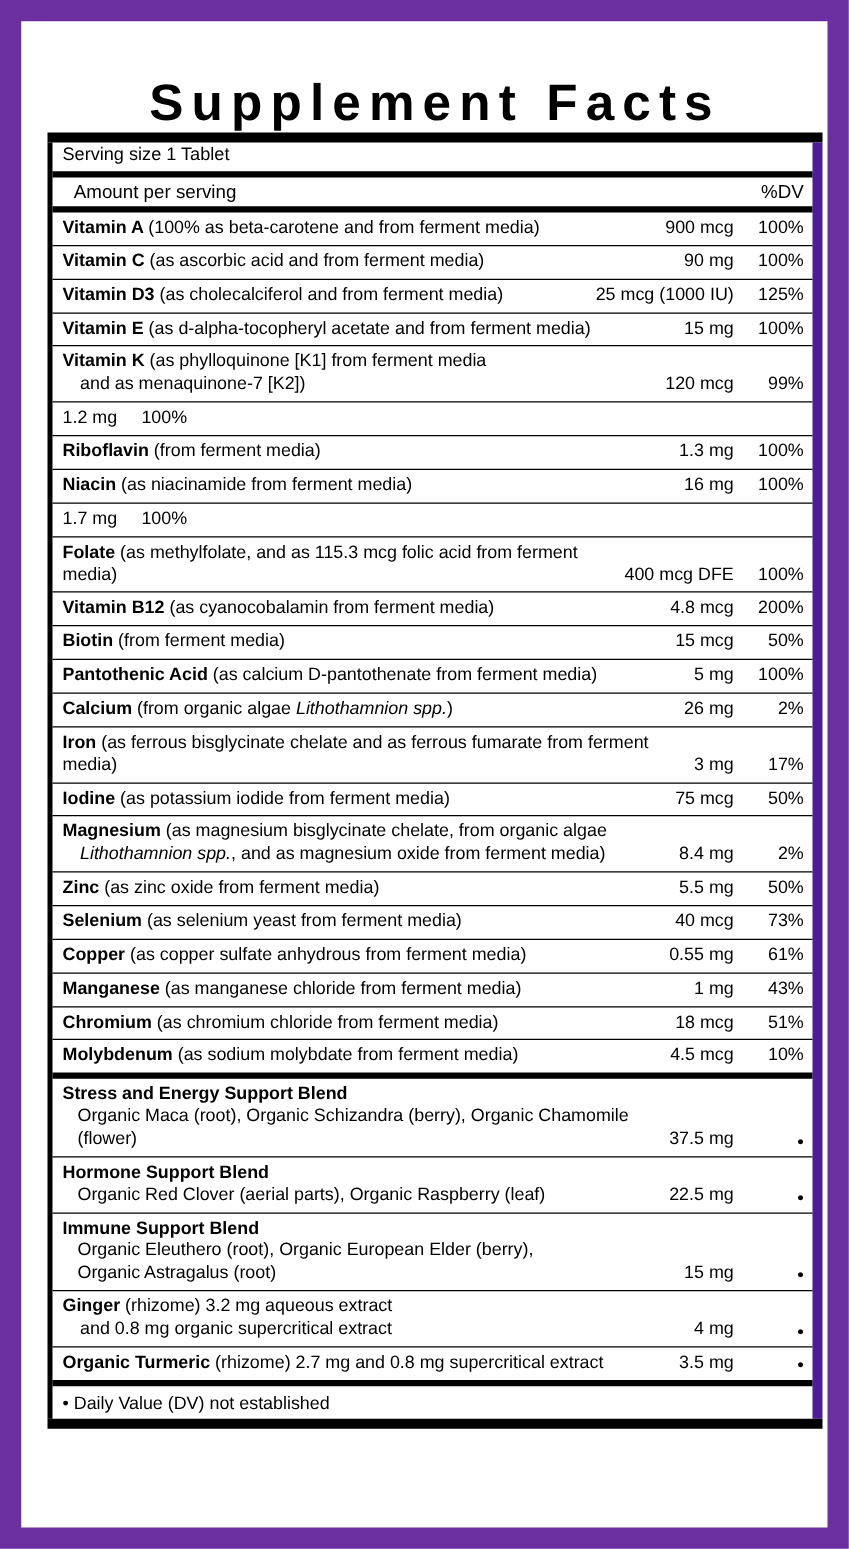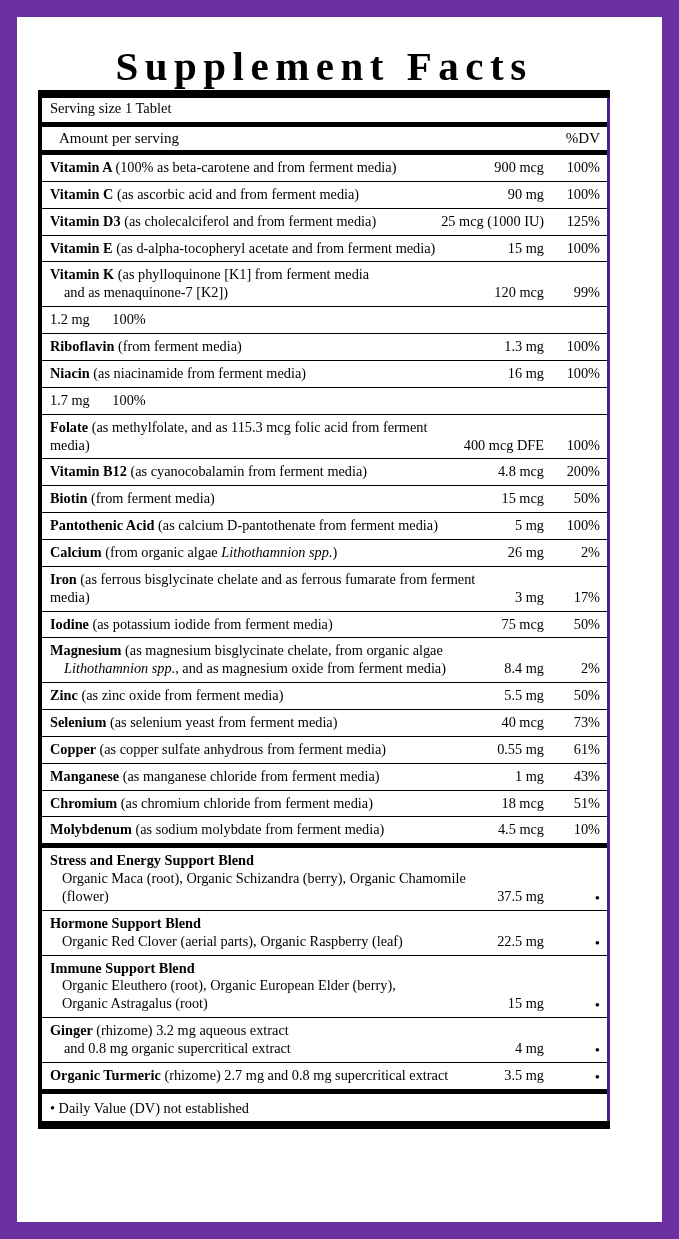--- a/index.html
+++ b/index.html
@@ -20,25 +20,24 @@
     width: 679px;
     height: 1239px;
     box-sizing: border-box;
     border: 17px solid #6b2fa0;
     background: #ffffff;
     padding: 0;
   }
   .inner {
     position: absolute;
     left: 21px;
-    top: 16px;
-    width: 572px;
+    top: 32px;
+    width: 620px;
     height: 1190px;
     box-sizing: border-box;
-    font-family: Liberation Serif, serif;
   }
   .title {
     font-size: 41px;
     font-weight: bold;
     letter-spacing: 6.5px;
     text-align: center;
     line-height: 1.05;
     margin: 12px 0 2px 0;
     white-space: nowrap;
   }
@@ -49,21 +48,21 @@
   .rule-med {
     border-bottom: 5px solid #000;
     margin: 0;
   }
   .rule-thin {
     border-bottom: 1.3px solid #000;
     margin: 0;
   }
   .frame {
     border-left: 4px solid #000;
-    border-right: 3px solid #4c1d95;
+    border-right: 8px solid #4c1d95;
   }
   .serving {
     font-size: 14.5px;
     padding: 2px 0 5px 8px;
   }
   .row {
     display: flex;
     align-items: flex-end;
     font-size: 14.3px;
     padding: 4px 7px 4px 8px;

